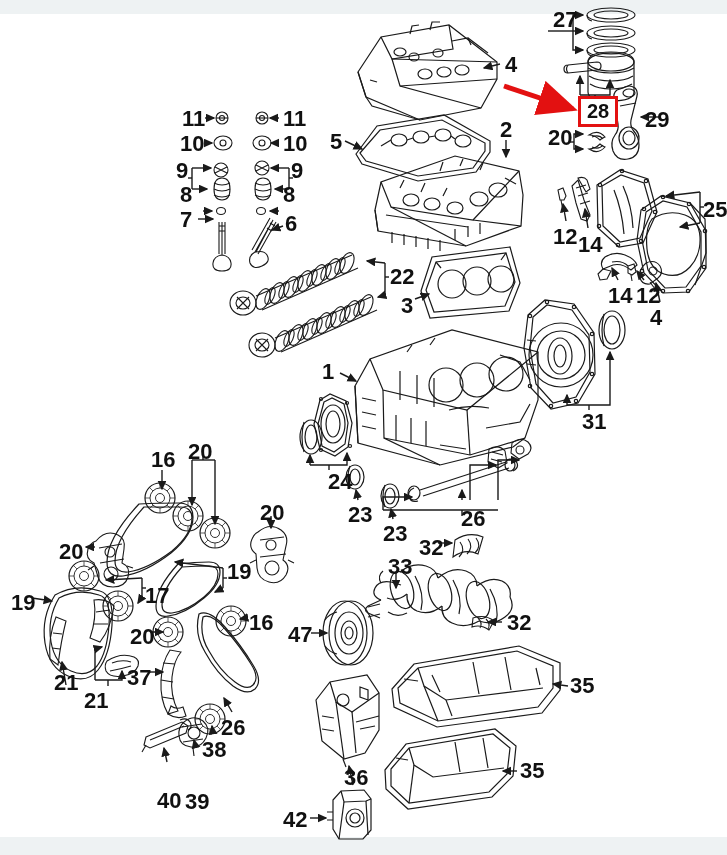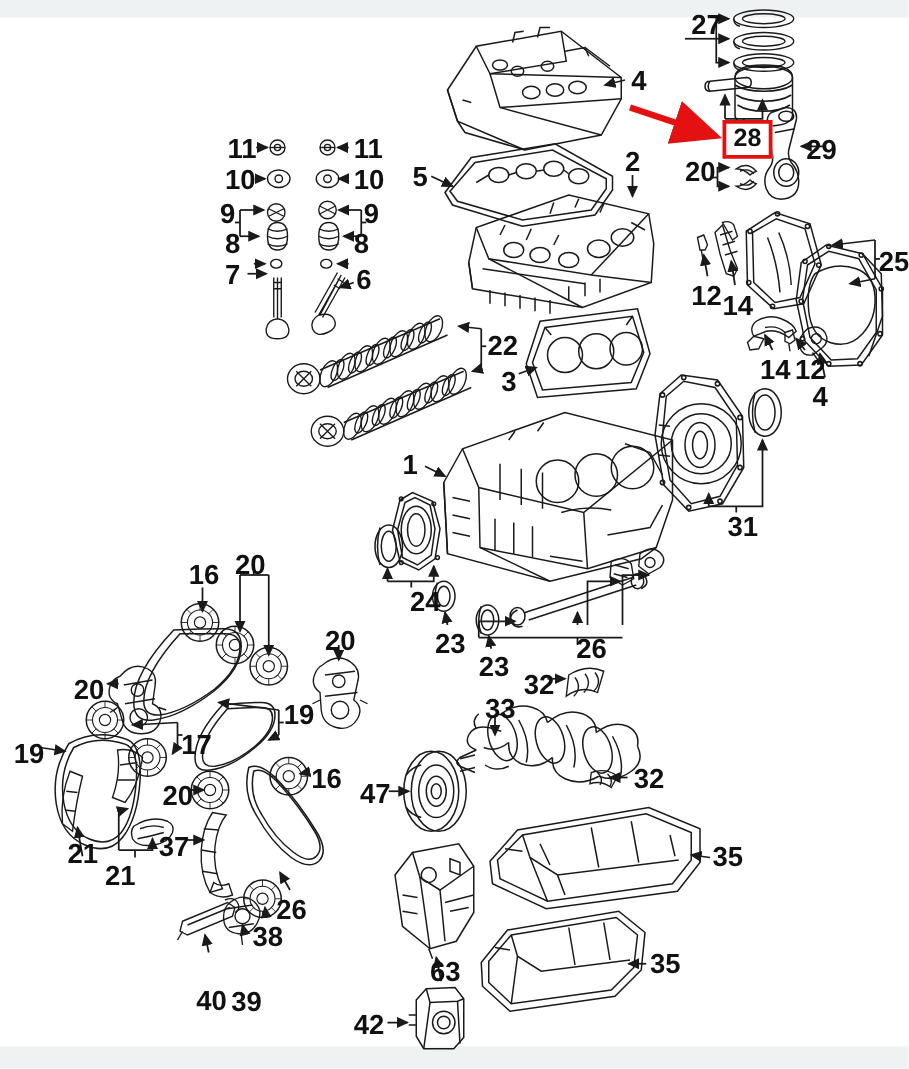--- a/index.html
+++ b/index.html
@@ -780,18 +780,18 @@
   <div class="lbl lbl-lg" style="left:11px;top:592px">19</div>
   <div class="lbl lbl-lg" style="left:130px;top:626px">20</div>
   <div class="lbl lbl-lg" style="left:249px;top:612px">16</div>
   <div class="lbl lbl-lg" style="left:54px;top:672px">21</div>
   <div class="lbl lbl-lg" style="left:84px;top:690px">21</div>
   <div class="lbl lbl-lg" style="left:127px;top:667px">37</div>
   <div class="lbl lbl-lg" style="left:221px;top:717px">26</div>
   <div class="lbl lbl-lg" style="left:202px;top:739px">38</div>
   <div class="lbl lbl-lg" style="left:185px;top:791px">39</div>
   <div class="lbl lbl-lg" style="left:157px;top:790px">40</div>
-  <div class="lbl lbl-lg" style="left:344px;top:767px">63</div>
+  <div class="lbl lbl-lg" style="left:344px;top:767px">36</div>
   <div class="lbl lbl-lg" style="left:283px;top:809px">42</div>
 
   <div id="hl-28">28</div>
 
 </div>
 
 </body></html>

